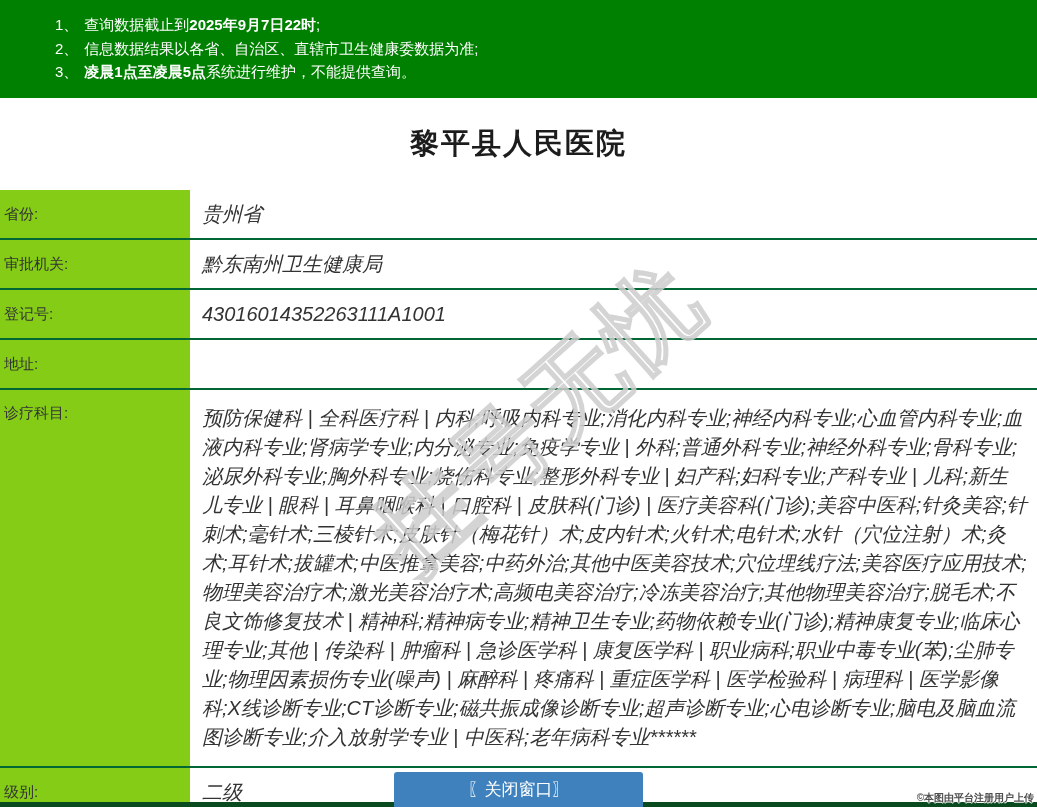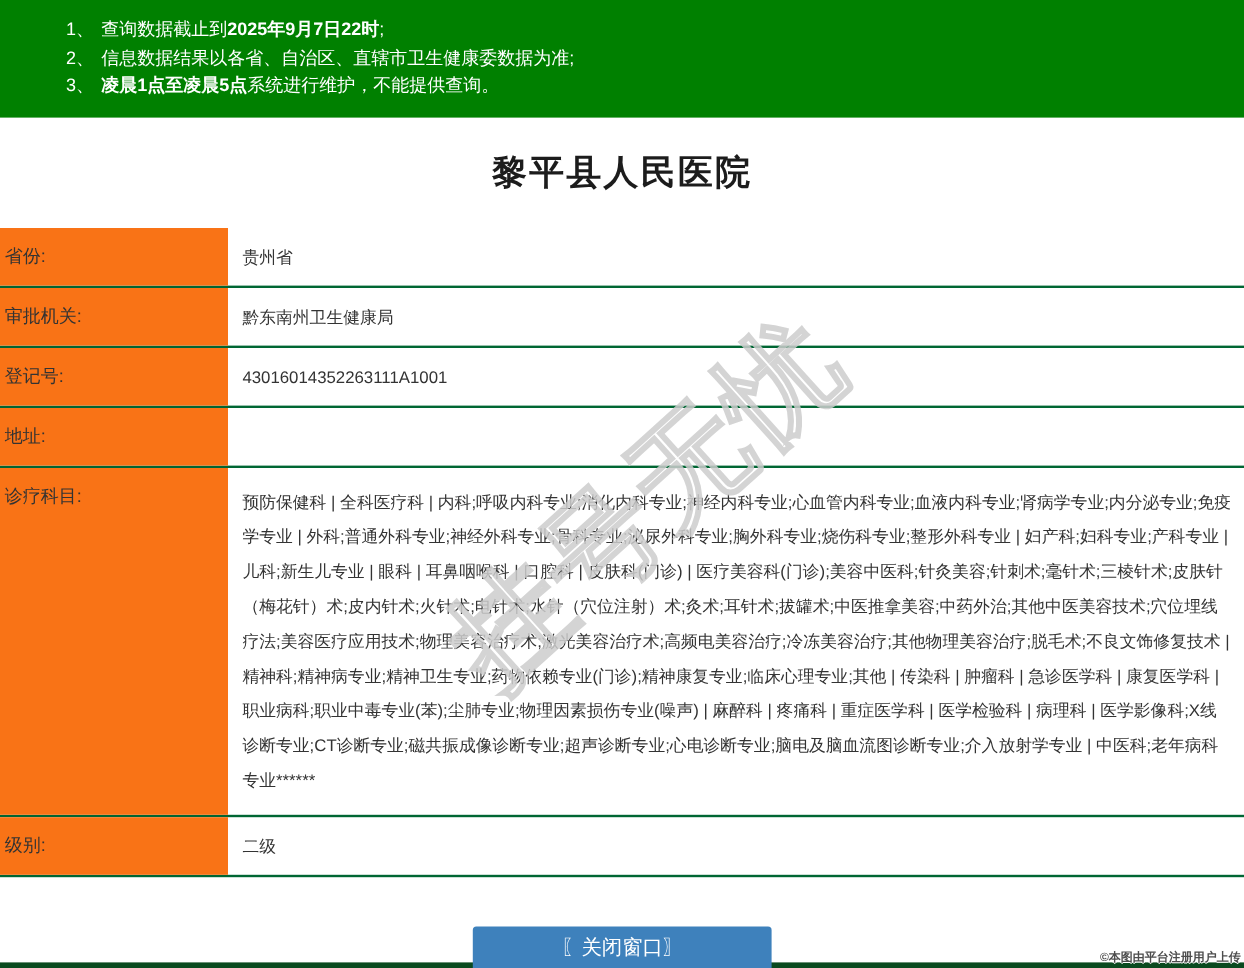--- a/index.html
+++ b/index.html
@@ -12,22 +12,22 @@
   .banner-line .b { font-weight:bold; }
   .banner-line .num { margin-right:6px; }
 
   
   .title-wrap { height:92px; display:flex; align-items:center; justify-content:center; }
   .title { font-size:29px; font-weight:bold; color:#1c1c1c; letter-spacing:2px; }
 
   
   .info-table { width:100%; }
   .row { display:flex; border-bottom:2px solid #006633; }
-  .cell-label { flex:0 0 190px; background:#f97316; padding:14px 4px; font-size:15px; color:#333; }
-  .cell-value { flex:1; padding:14px 10px 14px 12px; font-size:14px; color:#333; line-height:29px; }
+  .cell-label { flex:0 0 190px; background:#84cc16; padding:14px 4px; font-size:15px; color:#333; }
+  .cell-value { flex:1; padding:14px 10px 14px 12px; font-size:20px; color:#333; line-height:29px;font-style:italic; }
   .row.small .cell-value, .row.small .cell-label { line-height:20px; }
 
   
   .close-btn { position:absolute; left:394px; top:772px; width:249px; height:35px;
     background:#3e81bc; color:#fff; font-size:17px; border:none; border-radius:3px 3px 0 0;
     text-align:center; line-height:33px; cursor:pointer; z-index:5;
     font-family:"Liberation Sans","DejaVu Sans",sans-serif; }
 
   
   .bottom-bar { position:absolute; left:0; bottom:0; width:100%; height:5px; background:#0a4a1f; z-index:4; }

